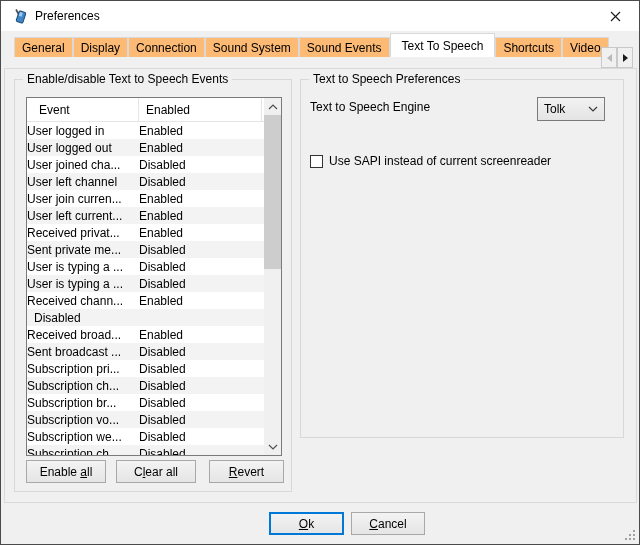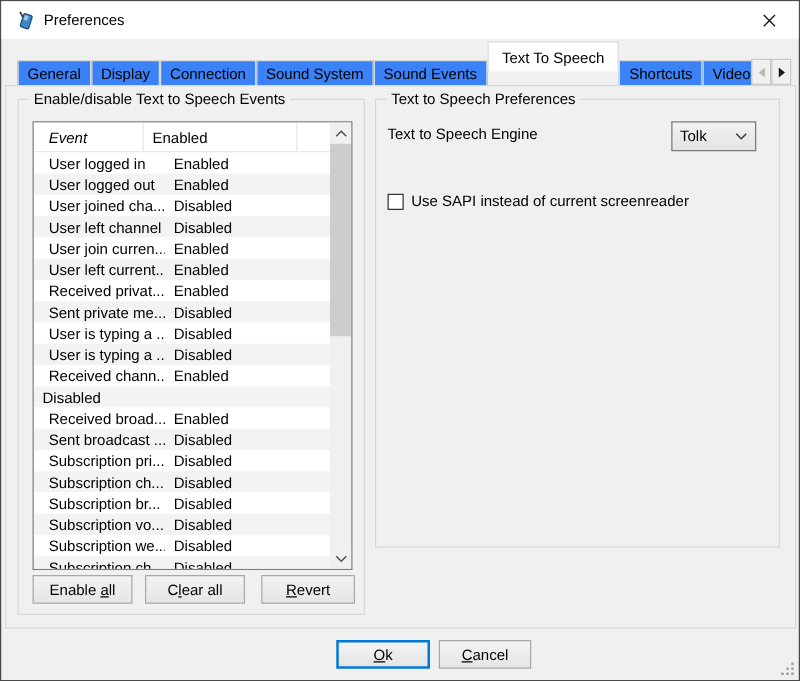--- a/index.html
+++ b/index.html
@@ -10,42 +10,42 @@
     font-family:"Liberation Sans","DejaVu Sans",sans-serif;
     font-size:12px;color:#000;overflow:hidden;
   }
   
   .titlebar{position:absolute;left:0;top:0;right:0;height:30px;background:#fff;display:flex;align-items:center;}
   .app-icon{margin-left:11px;width:16px;height:16px;flex:0 0 auto;}
   .title-text{margin-left:7px;}
   .close-btn{position:absolute;right:12px;top:5px;width:24px;height:20px;display:flex;align-items:center;justify-content:center;}
   
   .tabstrip{position:absolute;left:13px;top:44px;height:24px;display:flex;align-items:flex-end;z-index:3;}
-  .tab{height:20px;margin-bottom:1px;padding:0 7px;background:#3b82f6;border:1px solid #d9d9d9;border-bottom:none;display:flex;align-items:center;white-space:nowrap;}
+  .tab{height:20px;margin-bottom:12px;padding:0 7px;background:#fdba74;border:1px solid #d9d9d9;border-bottom:none;display:flex;align-items:center;white-space:nowrap;}
   .tab.active{height:24px;margin-bottom:12px;padding:0 11px;background:#fff;position:relative;z-index:4;}
   .tab-scroller{position:absolute;top:46px;left:600px;display:flex;z-index:6;}
   .tsbtn{width:16px;height:21px;background:#f0f0f0;border:1px solid #c9c9c9;display:flex;align-items:center;justify-content:center;}
   .tri-left{width:0;height:0;border-top:4px solid transparent;border-bottom:4px solid transparent;border-right:5px solid #b9b9b9;}
   .tri-right{width:0;height:0;border-top:4px solid transparent;border-bottom:4px solid transparent;border-left:5px solid #1a1a1a;}
   
   .pane{position:absolute;left:3px;top:67px;width:633px;height:435px;border:1px solid #d9d9d9;background:#f0f0f0;z-index:1;}
   .groupbox{position:absolute;border:1px solid #d8d8d8;}
   .groupbox>.legend{position:absolute;top:-8px;left:8px;background:#f0f0f0;padding:0 4px;white-space:nowrap;}
   .group-events{left:9px;top:10px;width:278px;height:413px;}
   .group-prefs{left:295px;top:10px;width:324px;height:359px;}
   
   .listview{position:absolute;left:11px;top:17px;width:256px;height:359px;background:#fff;border:1px solid #7a7a7a;overflow:hidden;}
   .lv-header{display:flex;height:24px;width:calc(100% - 17px);background:#fff;border-bottom:1px solid #e5e5e5;align-items:center;}
   .lv-hcell{height:100%;display:flex;align-items:center;border-right:1px solid #e5e5e5;}
-  .lv-hcell.c1{width:88px;padding-left:12px;font-style:italic;}
+  .lv-hcell.c1{width:112px;padding-left:12px;}
   .lv-hcell.c2{width:123px;padding-left:7px;}
   .lv-rows{width:calc(100% - 17px);}
   .lv-row{display:flex;height:17px;align-items:center;background:#fff;}
   .lv-row.odd{background:#f3f3f3;}
-  .lv-cell.c1{width:105px;padding-left:12px;white-space:nowrap;overflow:hidden;}
+  .lv-cell.c1{width:105px;white-space:nowrap;overflow:hidden;}
   .lv-cell.c2{width:123px;padding-left:7px;white-space:nowrap;}
   
   .vscroll{position:absolute;right:0;top:0;bottom:0;width:17px;background:#f0f0f0;}
   .sb-arrow{position:absolute;left:0;width:17px;height:17px;display:flex;align-items:center;justify-content:center;background:#f0f0f0;}
   .sb-up{top:0;} .sb-down{bottom:0;}
   .sb-thumb{position:absolute;left:0;top:17px;width:17px;height:154px;background:#cdcdcd;}
   
   .btn{position:absolute;height:23px;background:linear-gradient(#f3f3f3,#e5e5e5);border:1px solid #a8a8a8;display:flex;align-items:center;justify-content:center;white-space:nowrap;}
   .btn u{text-decoration:underline;}
   .btn-enable{left:11px;top:380px;width:80px;}

